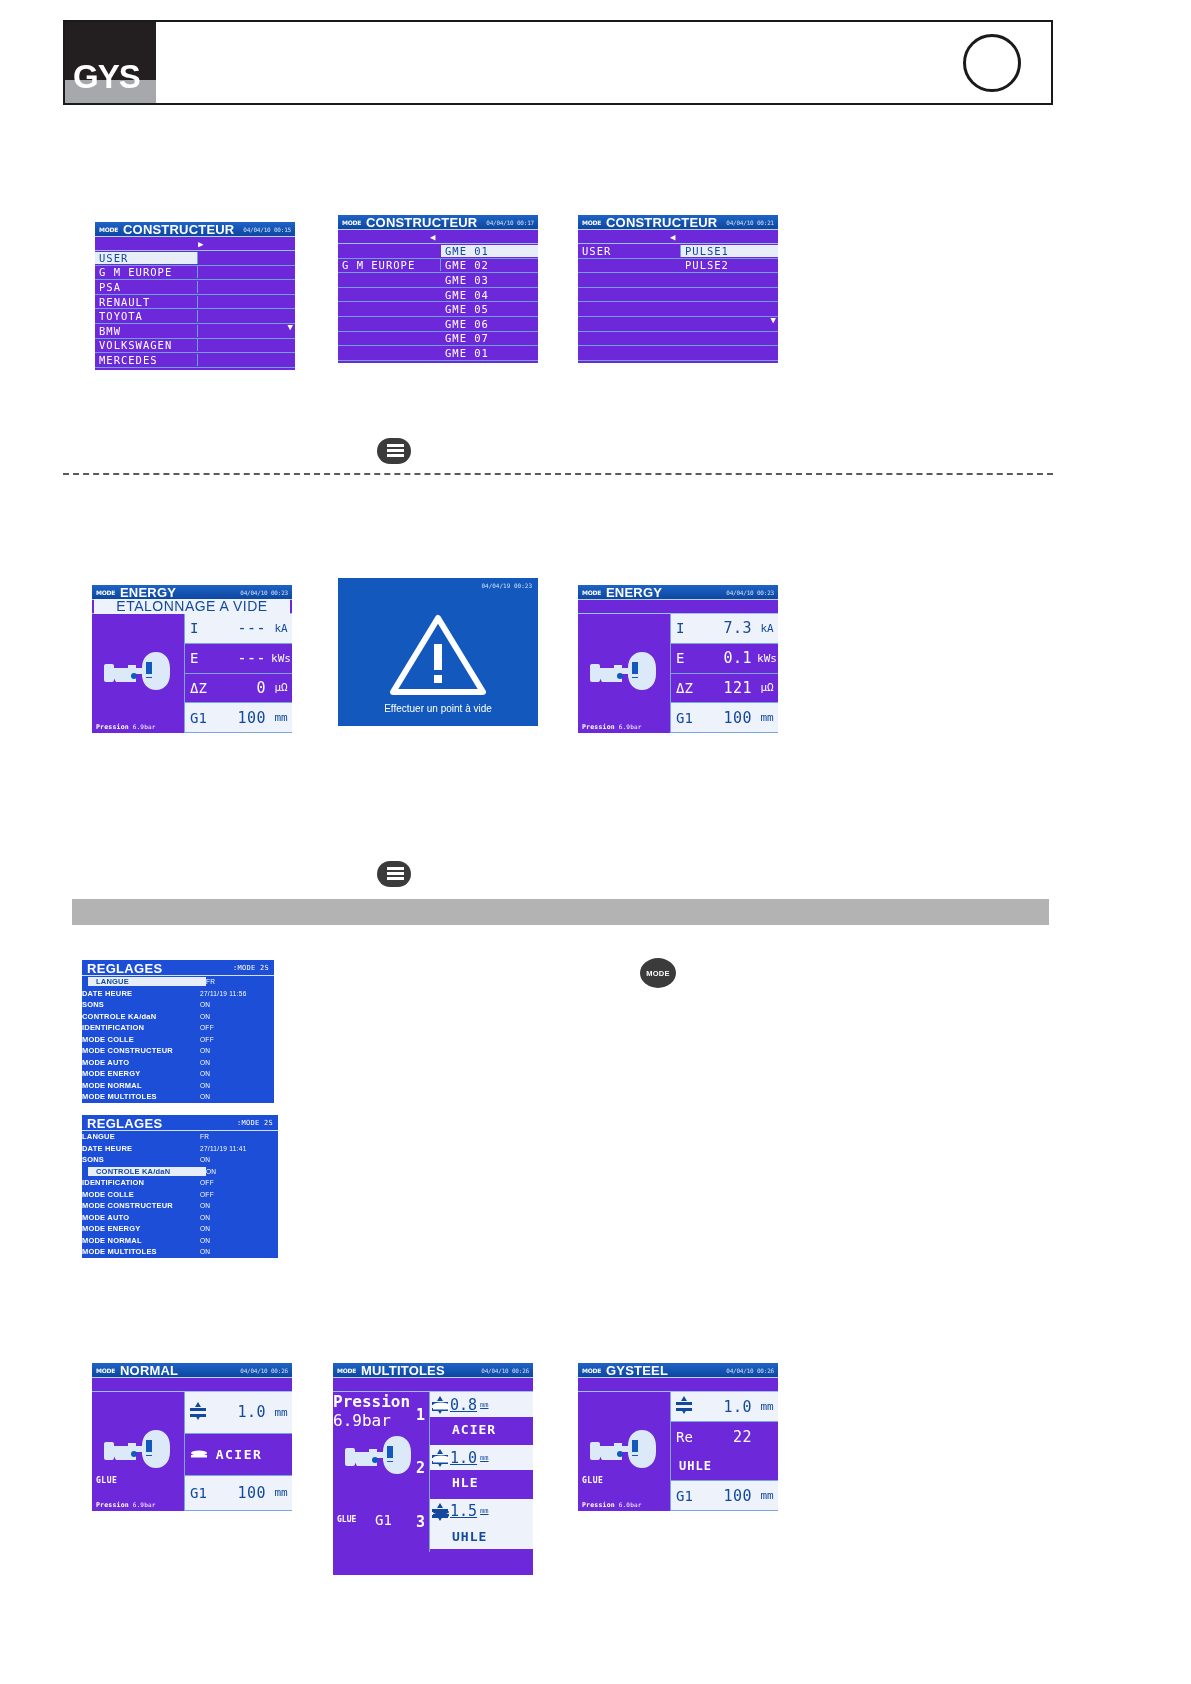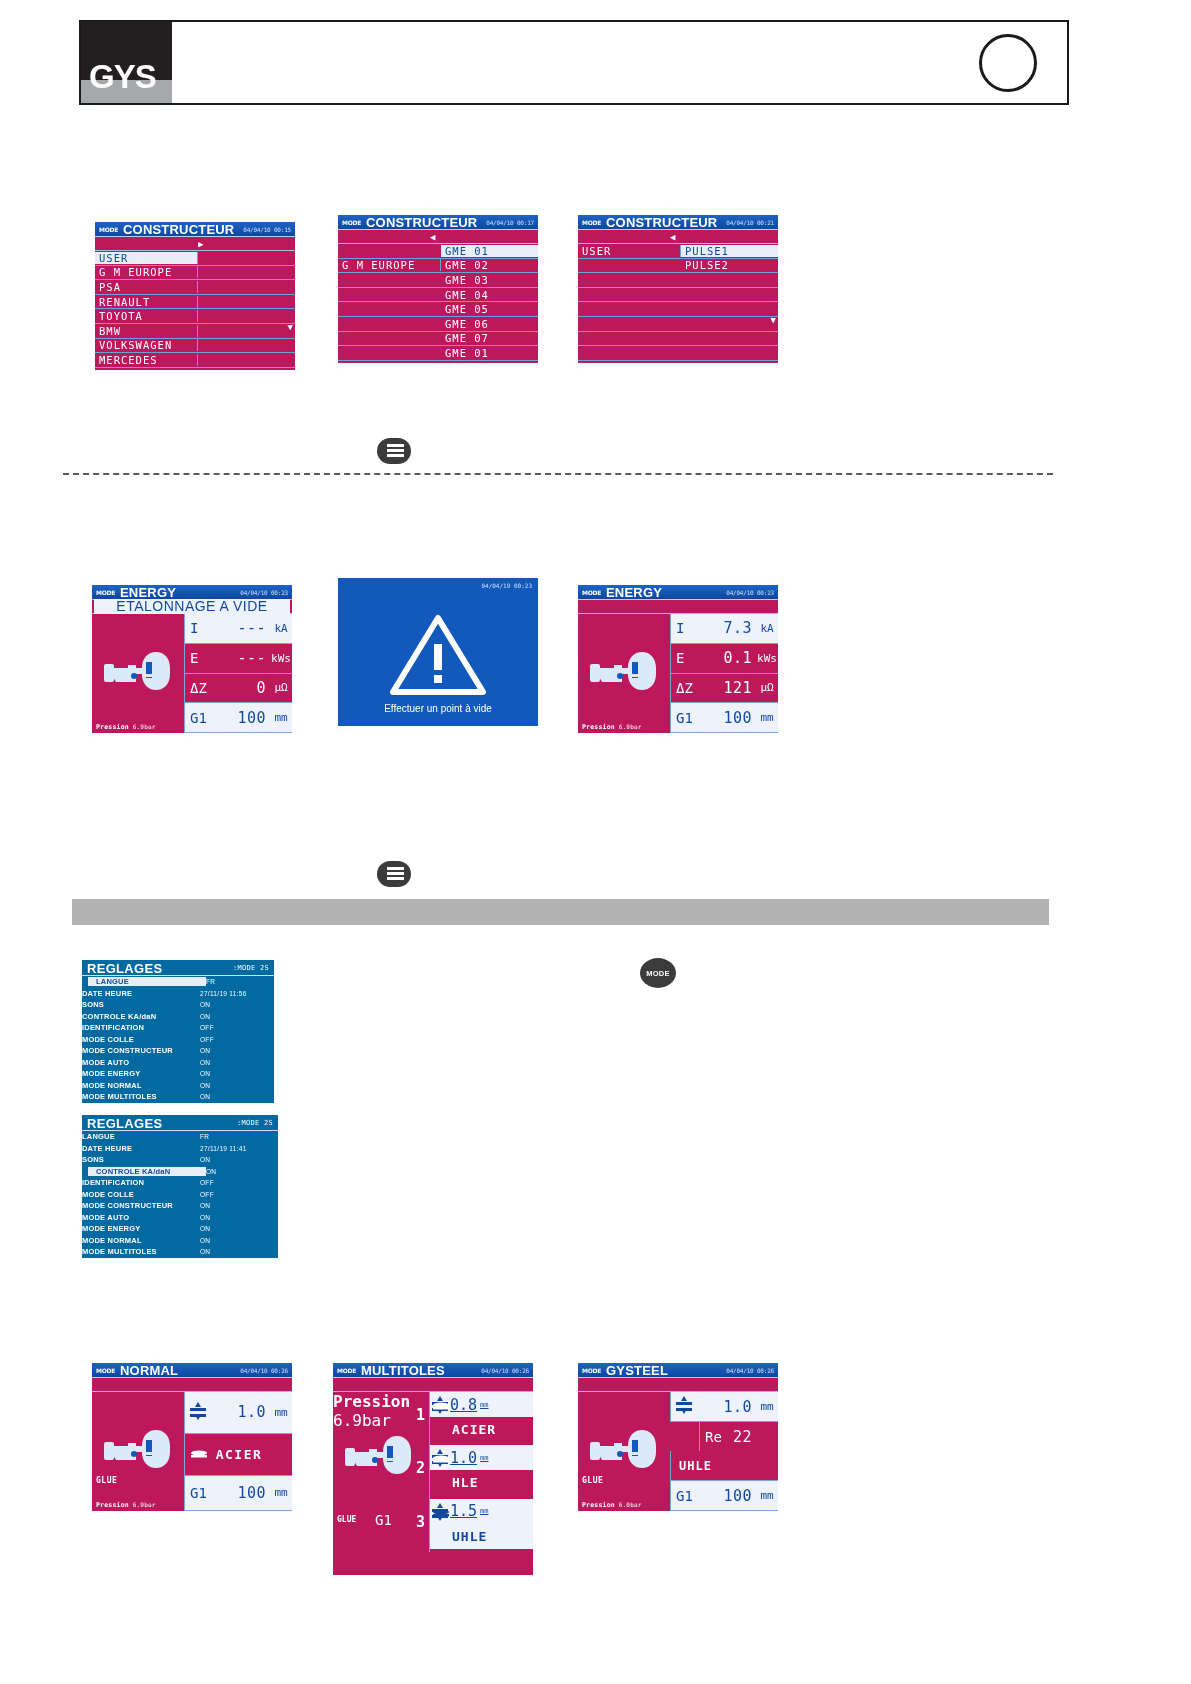--- a/index.html
+++ b/index.html
@@ -11,21 +11,20 @@
     position: relative;
     overflow: hidden;
   }
 
   
   .page-header {
     position: absolute; left: 63px; top: 20px;
     width: 990px; height: 85px;
     border: 2px solid #1a1a1a;
     background: #fff;
-    margin-left: 16px;
   }
   .logo-block {
     position: absolute; left: 0; top: 0;
     width: 91px; height: 81px;
     background: #231f20;
   }
   .logo-text {
     position: absolute; left: 8px; top: 36px;
     color: #fff; font-weight: bold; font-size: 33px;
     letter-spacing: -1px; font-family: "Liberation Sans", sans-serif;
@@ -78,21 +77,21 @@
     width: 36px; height: 30px; border-radius: 50%;
     background: #3b3b3b; color:#fff;
     font-size: 7.5px; font-weight: bold;
     display:flex; align-items:center; justify-content:center;
     letter-spacing: .3px;
   }
 
   
   .lcd {
     position: absolute;
-    background: #be185d;
+    background: #6d28d9;
     color: #ffffff;
     font-family: "DejaVu Sans Mono", monospace;
     overflow: hidden;
   }
   .lcd-hdr {
     position: relative;
     height: 15px;
     background: linear-gradient(to bottom,#1e63c6,#0d47a0);
     border-bottom: 1px solid #b9d2f2;
   }
@@ -173,21 +172,21 @@
     font-family:"DejaVu Sans Mono", monospace;
   }
   .warn .tri { position:absolute; left:52px; top:36px; }
   .warn .cap {
     position:absolute; left:0; right:0; bottom:12px;
     text-align:center; font-size:10px;
     font-family:"Liberation Sans", sans-serif;
   }
 
   
-  .reg { background:#0369a1; color:#fff; position:absolute; }
+  .reg { background:#1d4ed8; color:#fff; position:absolute; }
   .reg .rhdr { position:relative; height:16px; border-bottom:1px solid #cfe0f7; }
   .reg .rhdr .rtitle {
     position:absolute; left:5px; top:1px; font-size:13px; font-weight:bold;
     font-family:"Liberation Sans", sans-serif; letter-spacing:.3px;
   }
   .reg .rhdr .rmode {
     position:absolute; right:5px; top:4px; font-size:7px; letter-spacing:.3px;
     font-family:"DejaVu Sans Mono", monospace;
   }
   .reg .rrow { display:flex; height:11.5px; align-items:center; font-size:7.5px; font-weight:bold;
@@ -759,21 +758,21 @@
           <svg width="16" height="18" viewBox="0 0 16 18">
               <polygon points="8,0 11,5 5,5" fill="#12489d"></polygon>
               <rect x="0" y="6" width="16" height="3" fill="#12489d"></rect>
               <rect x="0" y="12" width="16" height="3" fill="#12489d"></rect>
               <polygon points="8,18 11,13 5,13" fill="#12489d"></polygon>
             </svg>
         </span>
         <span class="val">1.0</span>
         <span class="unit">mm</span>
       </div>
-      <div class="vrow" style="border-bottom:none;margin-left:29px;">
+      <div class="vrow" style="border-bottom:none;">
         <span class="sym">Re</span>
         <span class="val">22</span>
         <span class="unit"></span>
       </div>
       <div class="vrow" style="padding-left:8px;">
         <span class="val" style="text-align:left;font-weight:bold;letter-spacing:1px;font-size:12px;">UHLE</span>
       </div>
       <div class="vrow alt">
         <span class="sym">G1</span>
         <span class="val">100</span>

